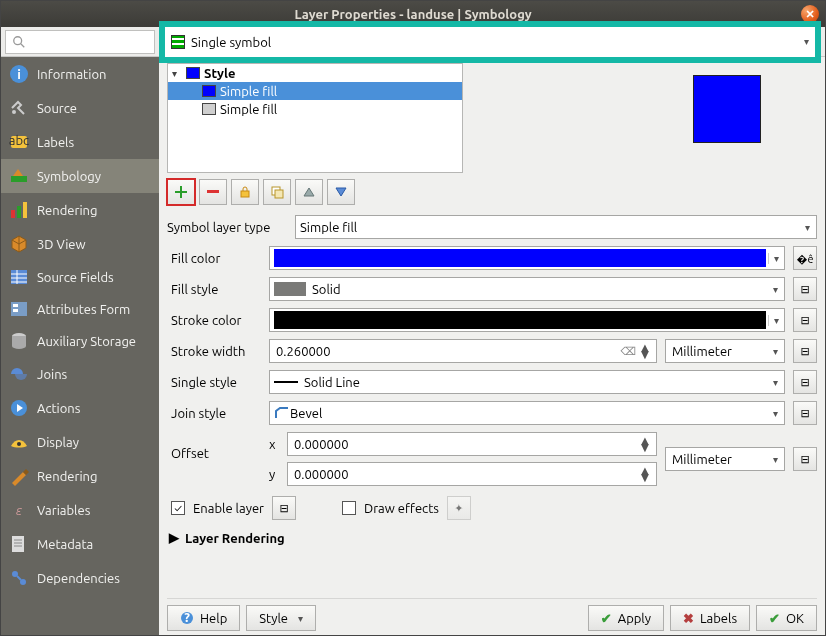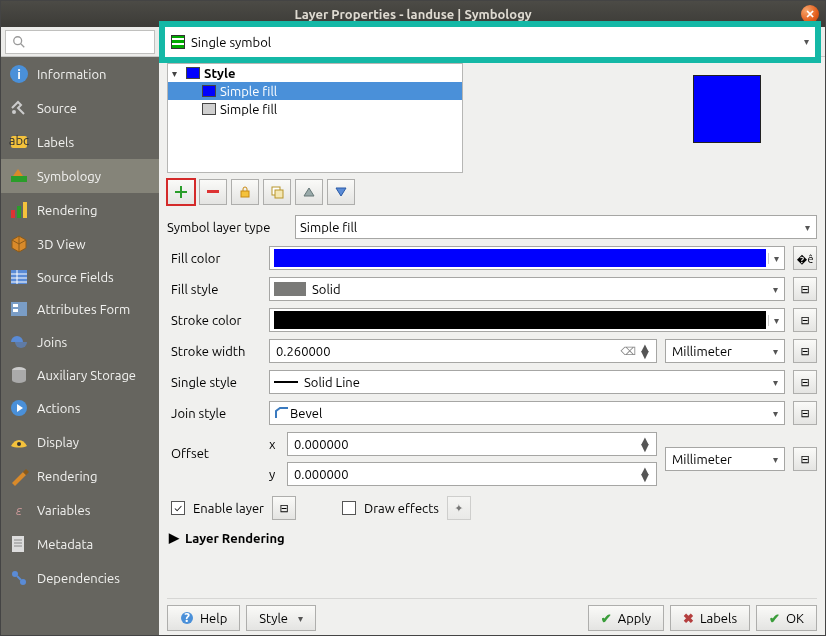--- a/index.html
+++ b/index.html
@@ -131,33 +131,33 @@
           <span>Source Fields</span>
         </div>
         <div class="side-item tight">
           <svg width="20" height="20" viewBox="0 0 20 20">
             <rect x="2" y="3" width="16" height="14" fill="#7a9dc6"></rect>
             <rect x="4" y="5" width="5" height="3" fill="#fff"></rect>
             <rect x="4" y="10" width="5" height="3" fill="#fff"></rect>
           </svg>
           <span>Attributes Form</span>
         </div>
+        <div class="side-item tight">
+          <svg width="20" height="20" viewBox="0 0 20 20">
+            <ellipse cx="10" cy="5" rx="7" ry="3" fill="#ccc"></ellipse>
+            <path d="M3 5v10a7 3 0 0 0 14 0V5" fill="#aaa"></path>
+          </svg>
+          <span>Auxiliary Storage</span>
+        </div>
         <div class="side-item">
           <svg width="20" height="20" viewBox="0 0 20 20">
             <path d="M2 10a6 6 0 0 1 12 0" fill="#5a8bd6"></path>
             <path d="M18 10a6 6 0 0 1-12 0" fill="#5a8bd6" opacity=".6"></path>
           </svg>
           <span>Joins</span>
-        </div>
-        <div class="side-item tight">
-          <svg width="20" height="20" viewBox="0 0 20 20">
-            <ellipse cx="10" cy="5" rx="7" ry="3" fill="#ccc"></ellipse>
-            <path d="M3 5v10a7 3 0 0 0 14 0V5" fill="#aaa"></path>
-          </svg>
-          <span>Auxiliary Storage</span>
         </div>
         <div class="side-item">
           <svg width="20" height="20" viewBox="0 0 20 20">
             <circle cx="10" cy="10" r="8" fill="#4a90d9"></circle>
             <path d="M8 6l6 4-6 4z" fill="#fff"></path>
           </svg>
           <span>Actions</span>
         </div>
         <div class="side-item">
           <svg width="20" height="20" viewBox="0 0 20 20">

